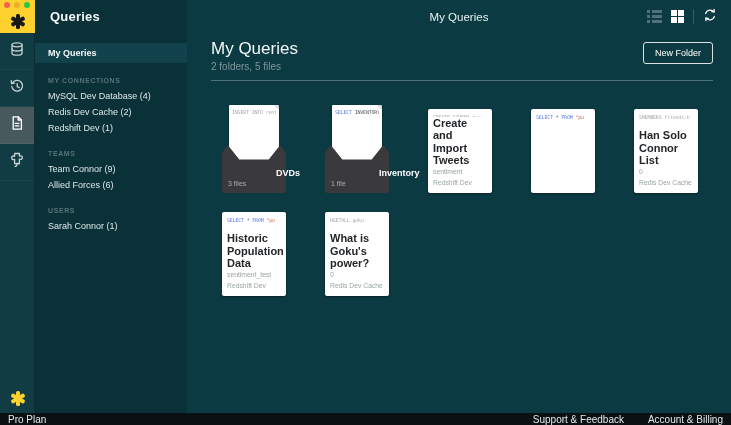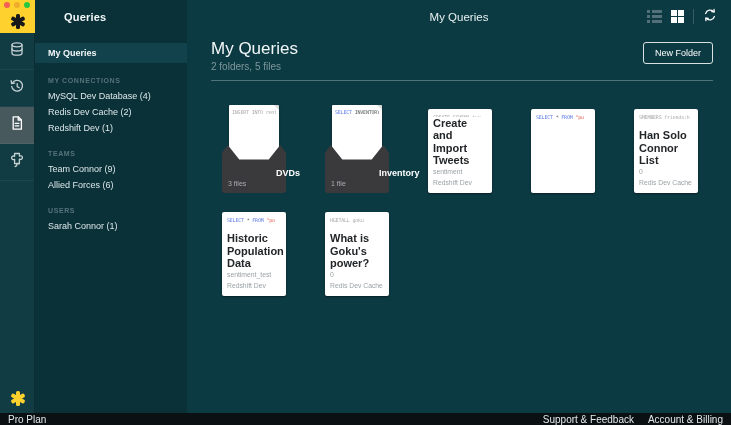--- a/index.html
+++ b/index.html
@@ -20,21 +20,21 @@
   .asterisk i:nth-child(3){ transform:rotate(-60deg); }
   .asterisk.yellow i { background:#ffd12e; }
   .rail-item { height:37px; display:flex; align-items:center; justify-content:center; border-bottom:1px solid rgba(255,255,255,.05); cursor:pointer; }
   .rail-item.selected { background:#48595e; }
   .rail-item svg { stroke:#c6d1d3; fill:none; stroke-width:1.3; stroke-linecap:round; stroke-linejoin:round; }
   .rail-item.selected svg { stroke:#ffffff; }
   .rail-bottom { position:absolute; bottom:7px; left:0; width:35px; display:flex; justify-content:center; }
 
   
   .sidebar { width:152px; background:#0a3138; display:flex; flex-direction:column; font-size:9px; }
-  .sidebar-title { height:33px; display:flex; align-items:center; padding-left:29px; color:#f4f8f9; font-size:11px; font-weight:bold; letter-spacing:.2px; }
+  .sidebar-title { height:33px; display:flex; align-items:center; padding-left:15px; color:#f4f8f9; font-size:13px; font-weight:bold; letter-spacing:.2px; }
   .sb-selected { background:#12434d; color:#f2f7f8; font-weight:bold; padding:5px 13px; margin-top:10px; cursor:pointer; }
   .sb-section { margin-top:14px; }
   .sb-header { color:#567379; font-size:7px; font-weight:bold; letter-spacing:.6px; padding:0 13px 4px; }
   .sb-item { color:#dde7e9; padding:3px 13px; cursor:pointer; white-space:nowrap; }
 
   
   .main { flex:1; display:flex; flex-direction:column; background:#0c3a42; min-width:0; }
   .topbar { height:33px; position:relative; display:flex; align-items:center; justify-content:center; flex:none; }
   .topbar-title { color:#e8f0f1; font-size:11.5px; }
   .topbar-icons { position:absolute; right:14px; top:0; height:33px; display:flex; align-items:center; gap:9px; }
@@ -71,21 +71,21 @@
   
   .card { width:64px; height:84px; background:#ffffff; border-radius:2px; box-shadow:0 1px 2px rgba(0,0,0,.45); padding:5px; display:flex; flex-direction:column; cursor:pointer; overflow:hidden; }
   .sql { font-family:"DejaVu Sans Mono", monospace; font-size:5px; letter-spacing:-.2px; white-space:nowrap; overflow:hidden; color:#a8a8a8; }
   .card-bottom { margin-top:auto; }
   .card-title { font-weight:bold; color:#232629; font-size:11px; line-height:1.12; white-space:pre-line; }
   .card-meta { color:#9aa3a6; font-size:6.8px; line-height:1.3; margin-top:2px; }
 
   
   .statusbar { height:12px; background:#0b1113; display:flex; align-items:center; justify-content:space-between; padding:0 8px; flex:none; }
   .statusbar span { color:#e3e8e9; font-size:10px; cursor:pointer; }
-  .status-links { display:flex; gap:14px; }
+  .status-links { display:flex; gap:24px; }
 </style>
 </head>
 <body>
 
 <div class="window">
   <div class="app">
 
     <div class="rail">
       <div class="logo-block">
         <div class="traffic">

